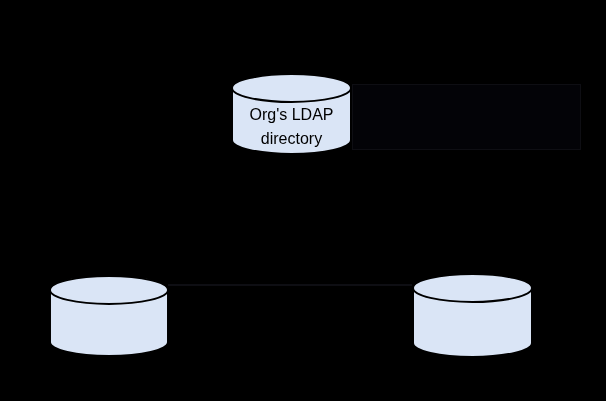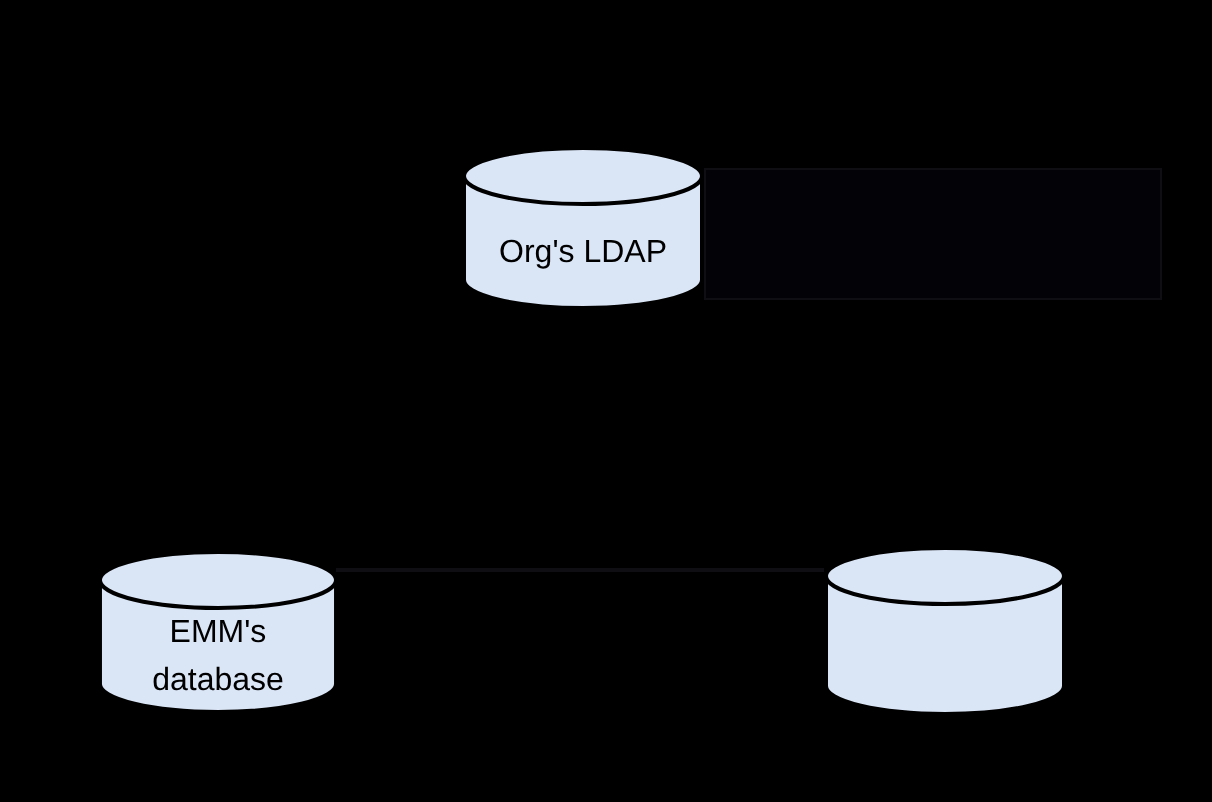--- a/index.html
+++ b/index.html
@@ -75,32 +75,29 @@
   <div class="faint-box"></div>
   <div class="faint-connector"></div>
 
   <div class="node" id="node-ldap">
     <svg width="121" height="82" viewBox="0 0 121 82" preserveAspectRatio="none">
       <path class="cyl-body" d="M1,15 L1,67 A59.5,14 0 0 0 120,67 L120,15"></path>
       <ellipse class="cyl-top" cx="60.5" cy="15" rx="59.5" ry="14"></ellipse>
     </svg>
     <div class="node-label">
       <div>Org's LDAP</div>
+      <div>directory</div>
     </div>
   </div>
 
   <div class="node" id="node-emm">
     <svg width="120" height="82" viewBox="0 0 121 82" preserveAspectRatio="none">
       <path class="cyl-body" d="M1,15 L1,67 A59.5,14 0 0 0 120,67 L120,15"></path>
       <ellipse class="cyl-top" cx="60.5" cy="15" rx="59.5" ry="14"></ellipse>
     </svg>
-    <div class="node-label">
-      <div>EMM's</div>
-      <div>database</div>
-    </div>
   </div>
 
   <div class="node" id="node-google">
     <svg width="121" height="85" viewBox="0 0 121 85" preserveAspectRatio="none">
       <path class="cyl-body" d="M1,15 L1,70 A59.5,14 0 0 0 120,70 L120,15"></path>
       <ellipse class="cyl-top" cx="60.5" cy="15" rx="59.5" ry="14"></ellipse>
     </svg>
   </div>
 
 </div>

